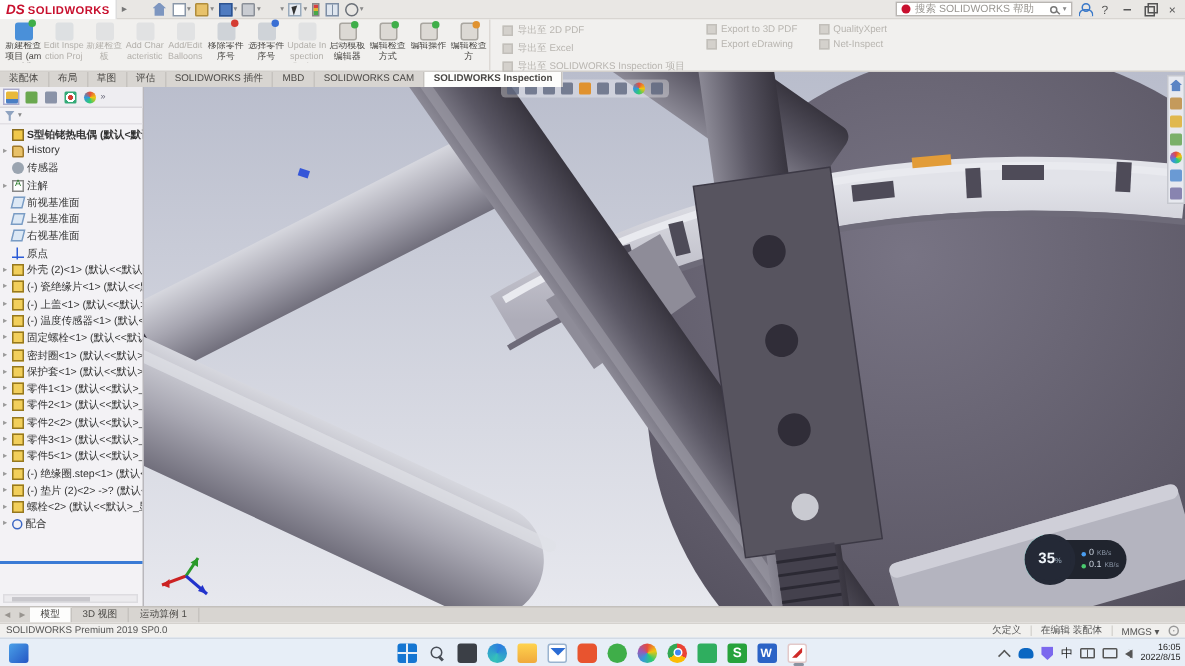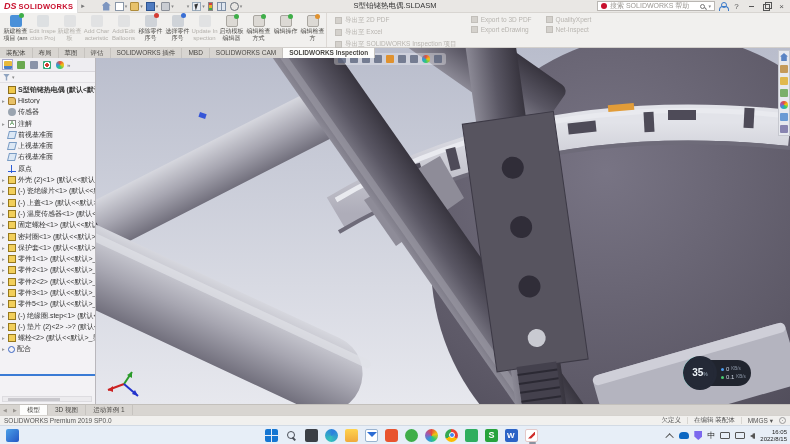--- a/index.html
+++ b/index.html
@@ -236,21 +236,20 @@
       <span class="qa">
         <span class="qa-ic qa-grid"></span>
         <span class="qa-caret"></span>
       </span>
 
       <span class="qa">
         <span class="qa-ic qa-gear"></span>
         <span class="qa-caret">▾</span>
       </span>
     </div>
-  <div class="doc-title">S型铂铑热电偶.SLDASM</div>
   <div class="tb-right">
     <div class="searchbox">
       <span class="sw-hex"></span>
       <span class="search-text">搜索 SOLIDWORKS 帮助</span>
       <span class="mini-mag"></span>
       <span class="qa-caret">▾</span>
     </div>
     <span class="person"></span>
     <span class="winbtn">?</span>
     <span class="winbtn wb-min"></span>

